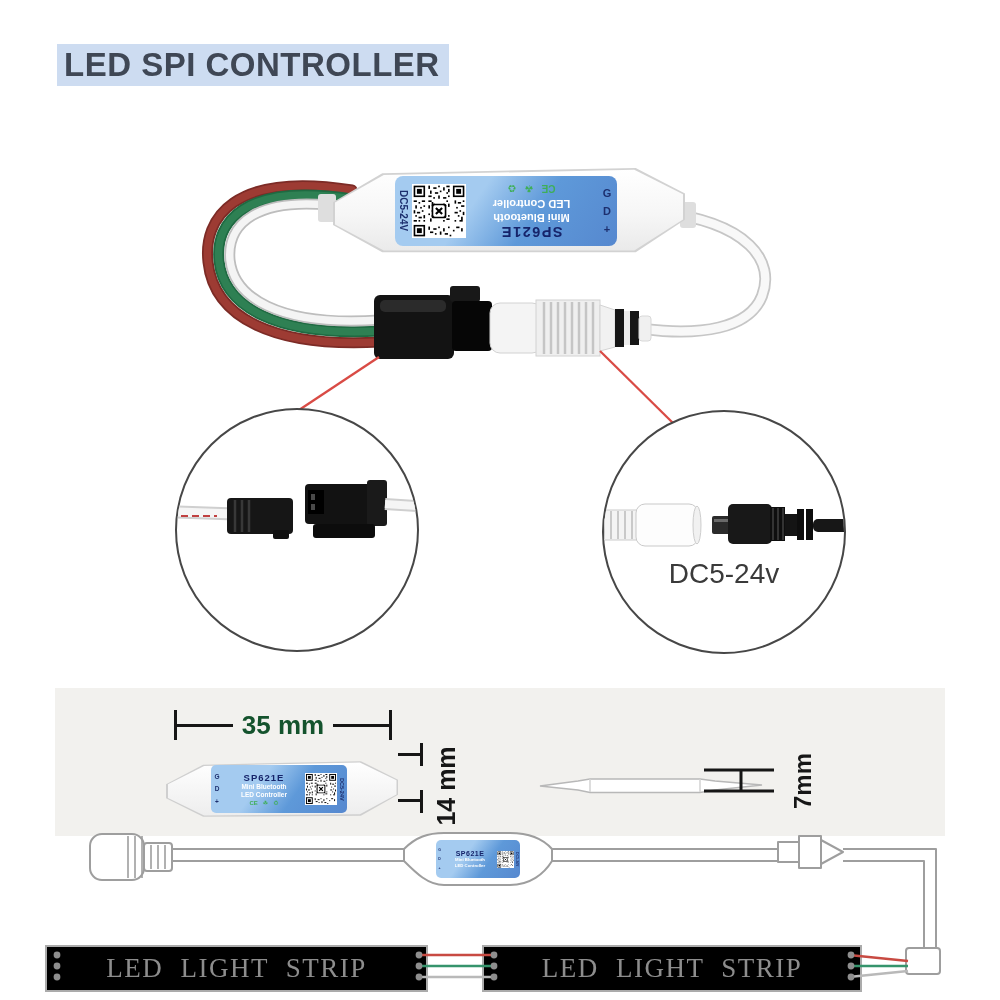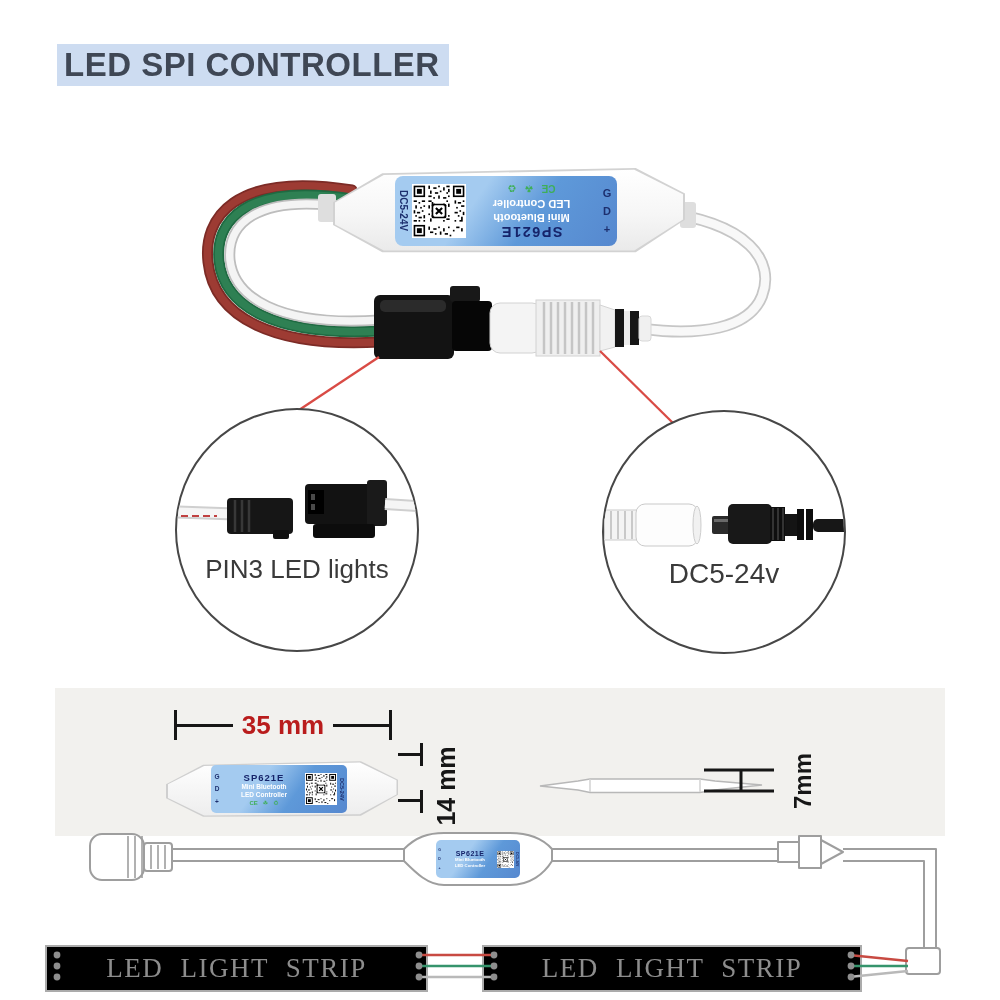--- a/index.html
+++ b/index.html
@@ -60,21 +60,21 @@
   .circle svg{position:absolute;left:0;top:0;}
   .circle .caption{
     position:absolute;left:0;width:100%;text-align:center;color:#3a3a3a;
   }
   .circle-left{left:175px;top:408px;width:240px;height:240px;}
   .circle-left .caption{top:144px;font-size:26px;}
   .circle-right{left:602px;top:410px;width:240px;height:240px;}
   .circle-right .caption{top:146px;font-size:28px;}
   
   .band{left:55px;top:688px;width:890px;height:148px;background:#f2f1ee;z-index:0;}
-  .dim35{left:174px;top:710px;width:218px;height:30px;display:flex;align-items:center;z-index:5;color:#b91c1c;}
+  .dim35{left:174px;top:710px;width:218px;height:30px;display:flex;align-items:center;z-index:5;color:#14532d;}
   .dim35 .endbar{width:3px;height:30px;background:#161616;}
   .dim35 .seg{flex:1;height:3px;background:#161616;}
   .dim35 .dimlabel{padding:0 9px;font-size:26px;font-weight:600;white-space:nowrap;}
   .dimtick{background:#161616;z-index:5;}
   .dimlabel-rot{
     width:80px;height:26px;text-align:center;font-size:25px;font-weight:600;color:#161616;
     transform:rotate(-90deg);z-index:5;white-space:nowrap;
   }
   .mini-outer{
     left:166px;top:760px;width:232px;height:58px;z-index:2;background:#cfcfcf;
@@ -318,21 +318,20 @@
       <rect x="128" y="74" width="74" height="40" rx="4" fill="#121212"></rect>
       <rect x="131" y="80" width="16" height="24" fill="#000000"></rect>
       <rect x="134" y="84" width="4" height="6" fill="#4a4a4a"></rect>
       <rect x="134" y="94" width="4" height="6" fill="#4a4a4a"></rect>
       <rect x="190" y="70" width="20" height="46" rx="3" fill="#1a1a1a"></rect>
       <rect x="136" y="114" width="62" height="14" rx="3" fill="#0c0c0c"></rect>
       <path d="M208,94 L240,96" stroke="#cfcfcf" stroke-width="12" fill="none"></path>
       <path d="M208,94 L240,96" stroke="#f5f5f5" stroke-width="8" fill="none"></path>
     </g>
   </svg>
-  <div class="caption">PIN3 LED lights</div>
 </div>
 
 <div class="abs circle circle-right">
   <svg width="240" height="240" viewBox="0 0 240 240">
     <g>
       <path d="M-10,112 L30,112" stroke="#d8d8d8" stroke-width="10" fill="none"></path>
       <rect x="-6" y="98" width="40" height="30" fill="#f4f4f4" stroke="#cccccc"></rect>
       <path d="M0,99 V127 M7,99 V127 M14,99 V127 M21,99 V127 M28,99 V127" stroke="#c9c9c9" stroke-width="2"></path>
       <rect x="32" y="92" width="62" height="42" rx="9" fill="#fdfdfd" stroke="#c9c9c9"></rect>
       <ellipse cx="93" cy="113" rx="4" ry="19" fill="#f1f1f1" stroke="#cccccc"></ellipse>

